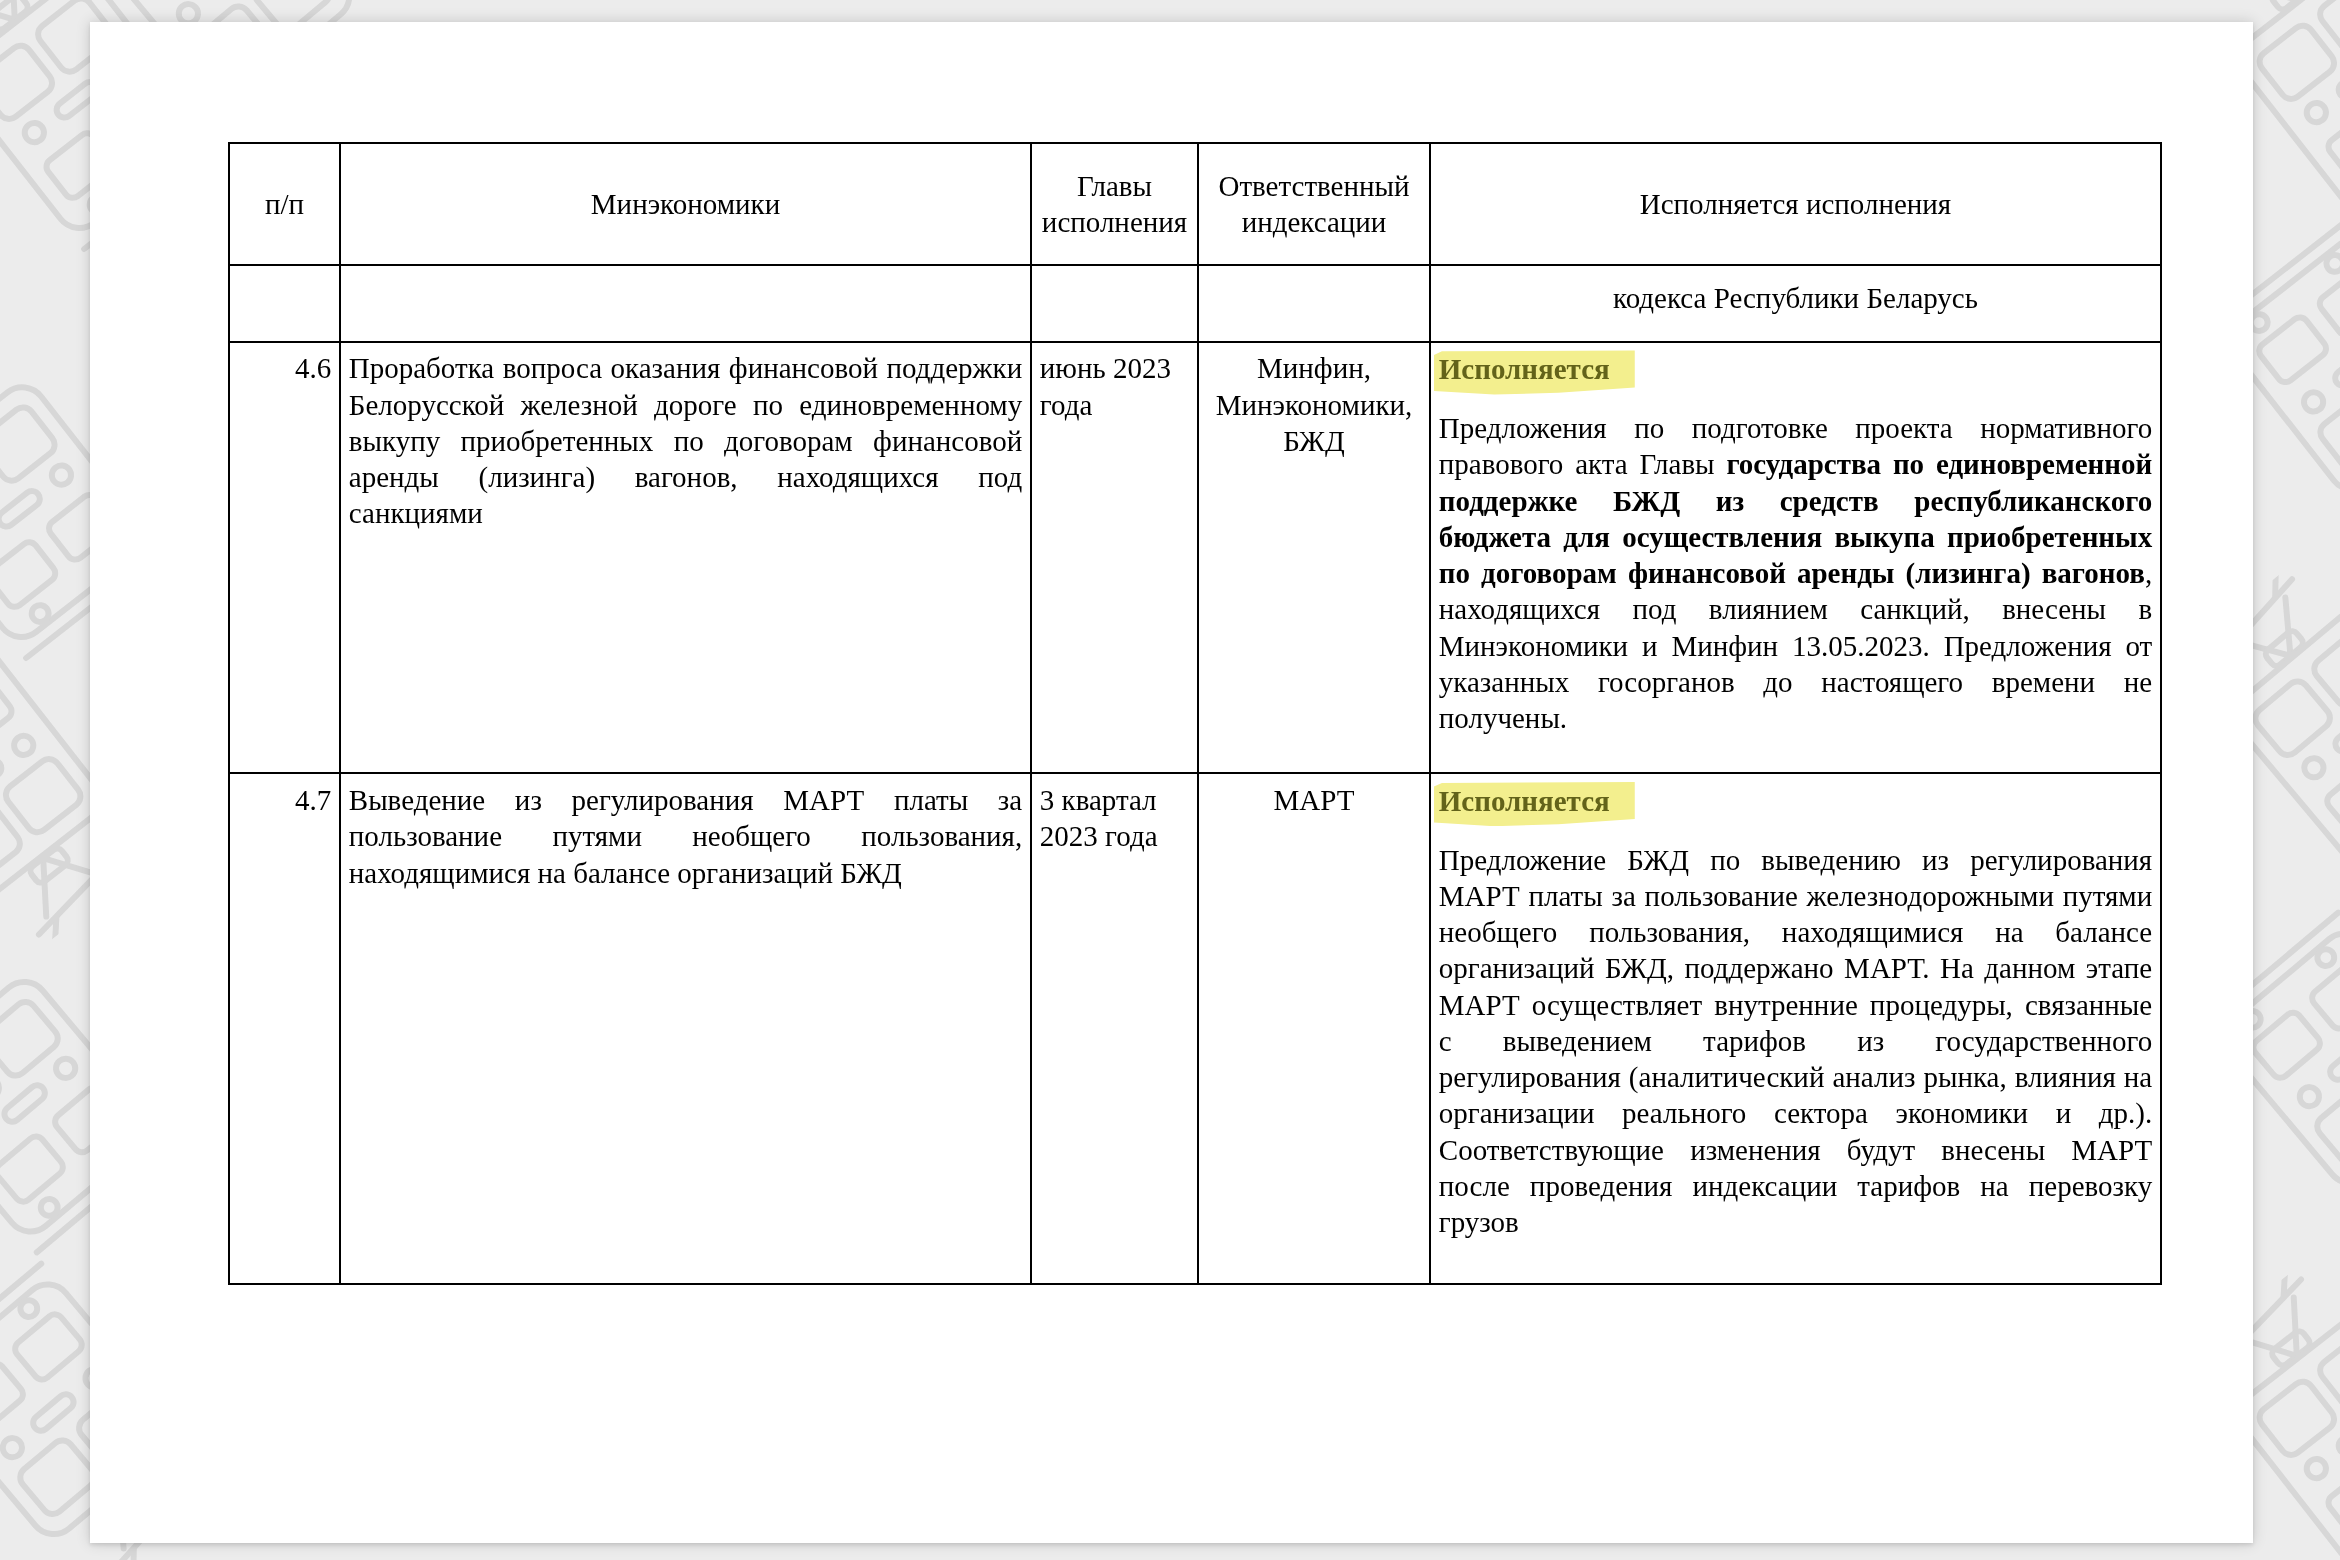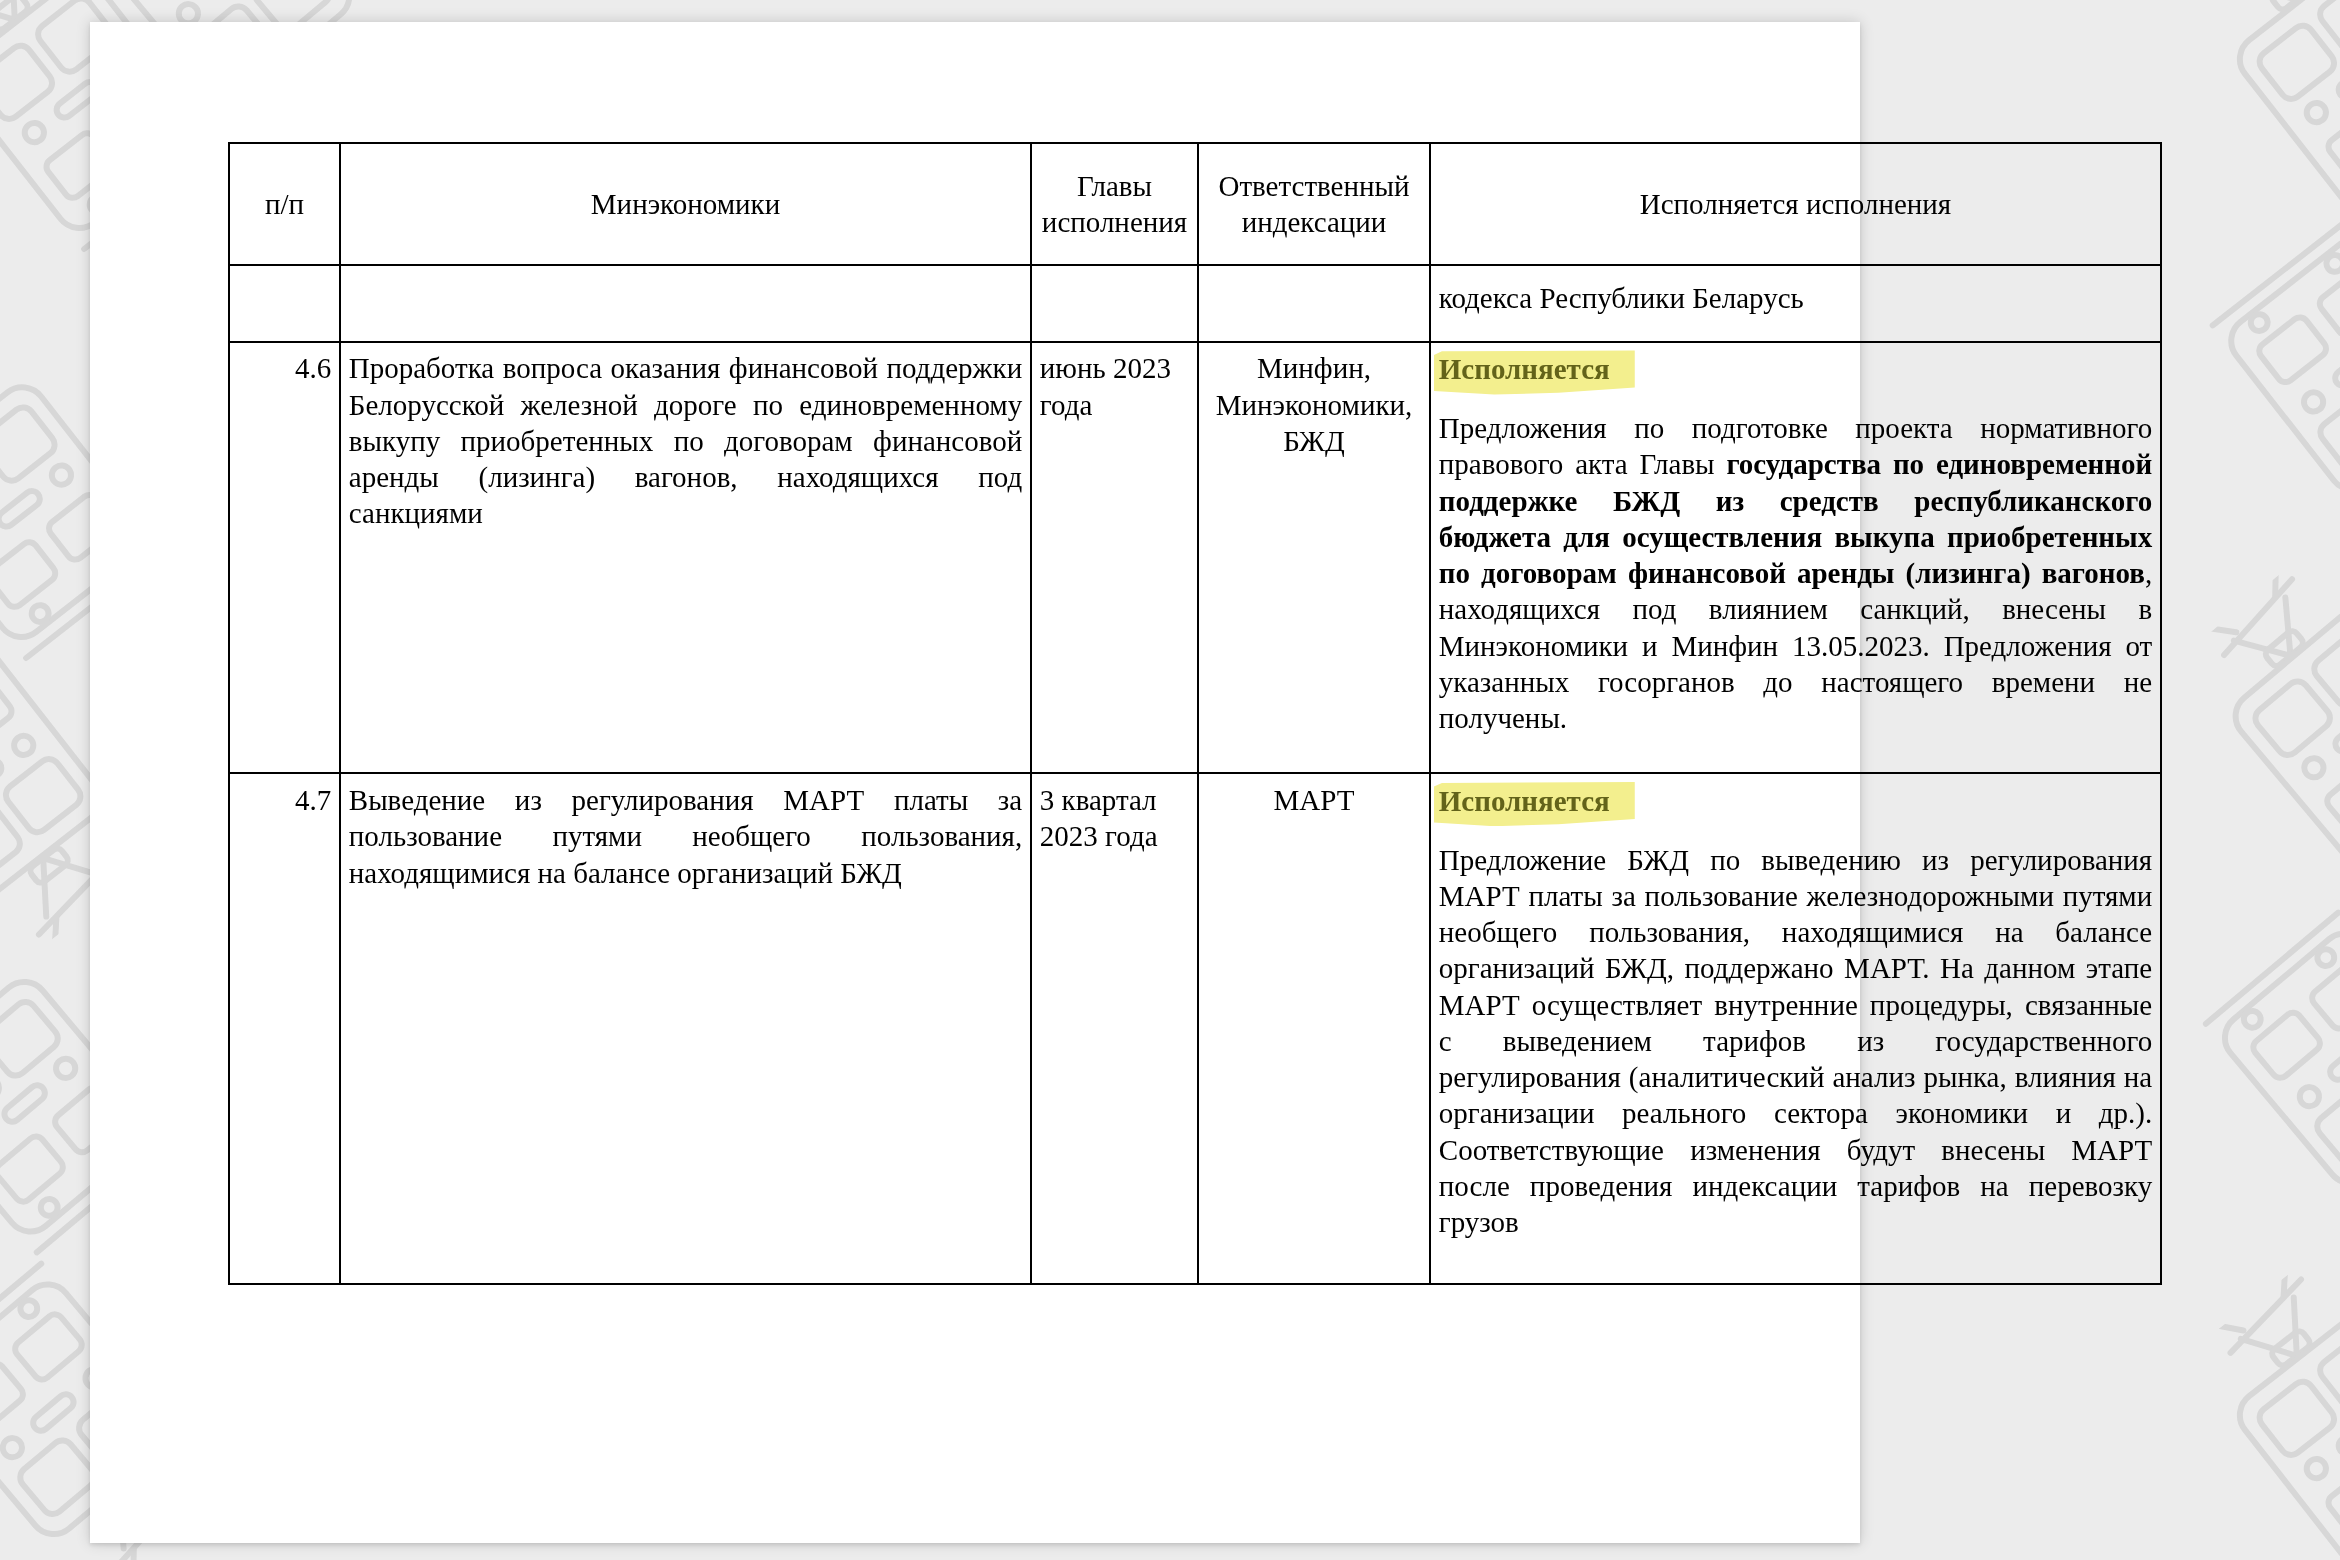--- a/index.html
+++ b/index.html
@@ -13,21 +13,21 @@
   
   .doodle{
     position:absolute;
     opacity:.85;
   }
   .doodle svg{display:block;}
   
   .page{
     position:absolute;
     left:90px;top:21.5px;
-    width:1770px;height:1521px;
+    width:2163px;height:1521px;
     background:#ffffff;
     box-shadow:0 0 13.7px rgba(0,0,0,.16), 0 2px 3.9px rgba(0,0,0,.10);
     font-family:Liberation Serif, serif;
   }
   table.doc{
     position:absolute;
     left:138px;top:120px;
     border-collapse:collapse;
     table-layout:fixed;
     width:1933px;
@@ -167,21 +167,21 @@
         <th>Исполняется исполнения</th>
       </tr>
     </thead>
     <tbody>
       <tr class="row-cont">
         <td class="c-num"></td>
         <td class="c-name"></td>
         <td class="c-term"></td>
         <td class="c-resp"></td>
         <td class="c-mon">
-          <div style="padding-top:5.9px;text-align:left;">кодекса Республики Беларусь</div>
+          <div style="padding-top:5.9px;text-align:center;">кодекса Республики Беларусь</div>
         </td>
       </tr>
       <tr class="row-46">
         <td class="c-num">4.6</td>
         <td class="c-name">Проработка вопроса оказания финансовой поддержки Белорусской железной дороге по единовременному выкупу приобретенных по договорам финансовой аренды (лизинга) вагонов, находящихся под санкциями</td>
         <td class="c-term">июнь 2023 года</td>
         <td class="c-resp">Минфин, Минэкономики, БЖД</td>
         <td class="c-mon">
           <span class="status">Исполняется</span>
           <p class="mon-p"><span>Предложения по подготовке проекта нормативного правового акта Главы </span><span style="font-weight: bold;">государства по единовременной поддержке БЖД из средств республиканского бюджета для осуществления выкупа приобретенных по договорам финансовой аренды (лизинга) вагонов</span><span>, находящихся под влиянием санкций, внесены в Минэкономики и Минфин 13.05.2023. Предложения от указанных госорганов до настоящего времени не получены.</span></p>

